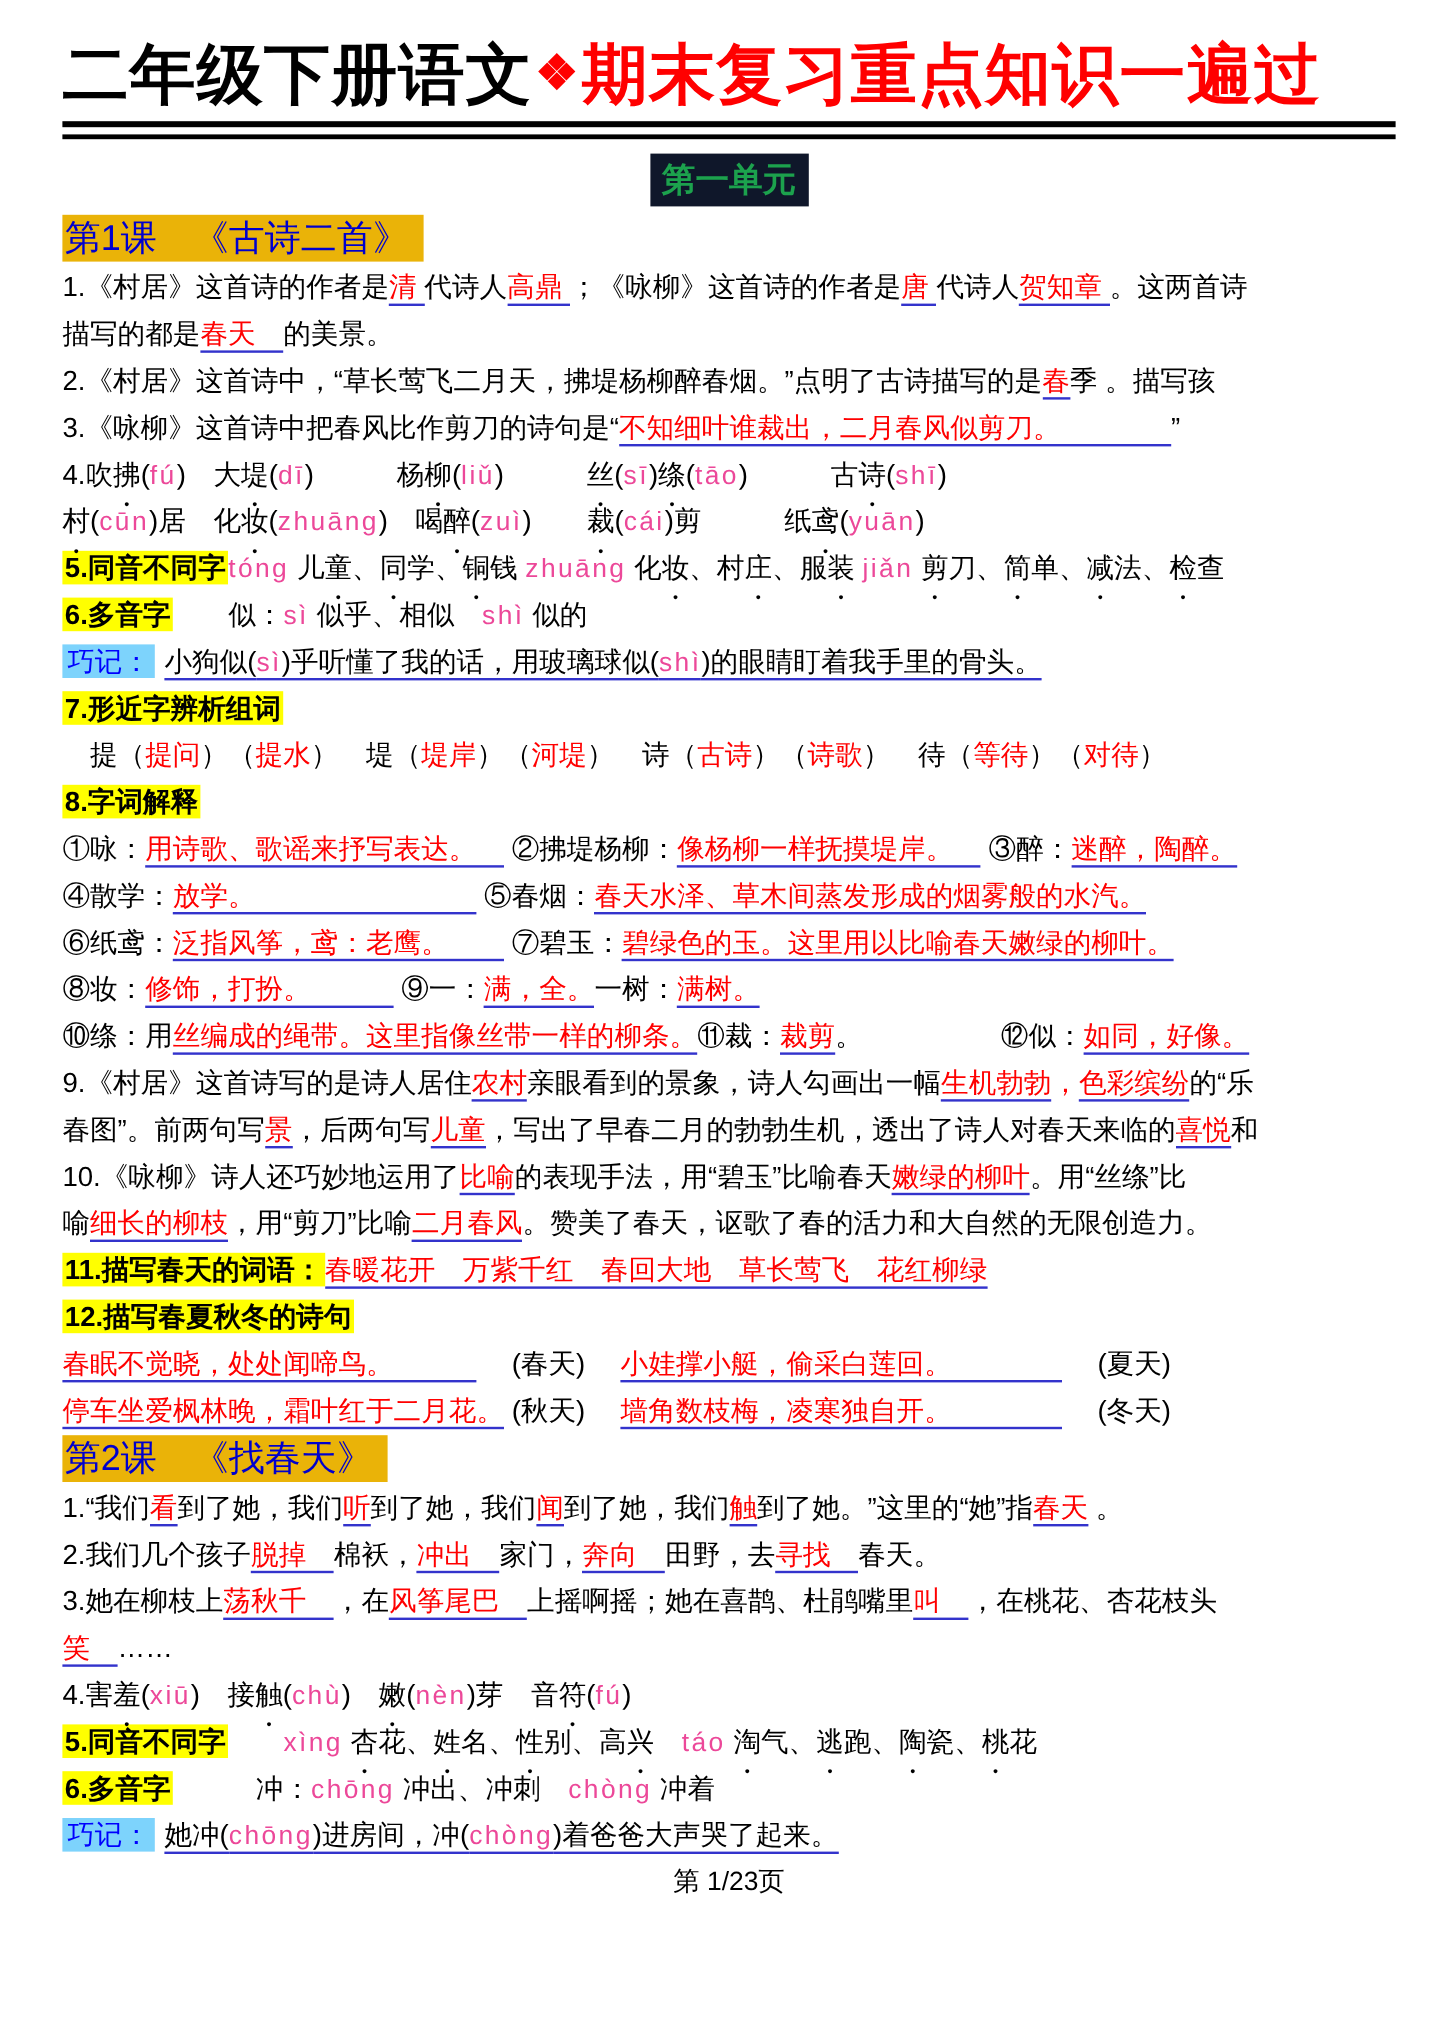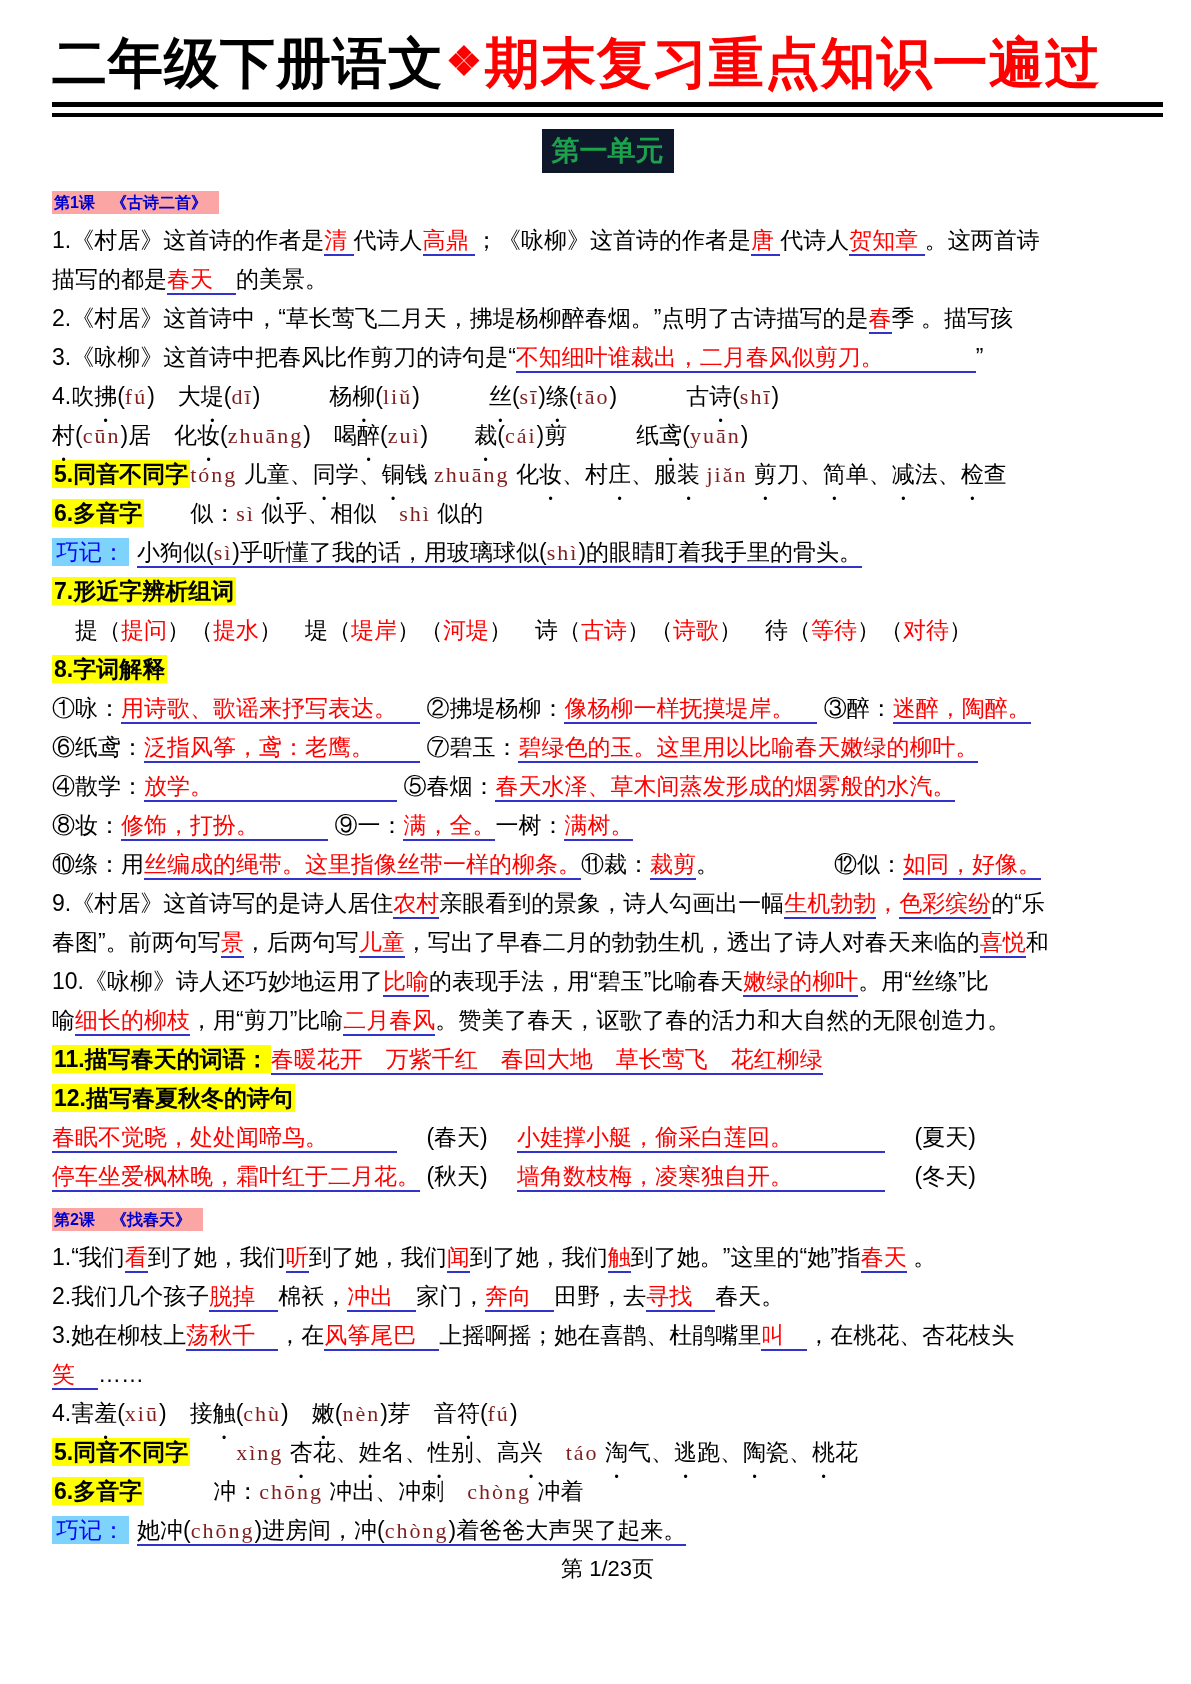--- a/index.html
+++ b/index.html
@@ -21,25 +21,25 @@
   .double-rule{margin-top:6px;height:6px;border-top:5px solid #000;border-bottom:4px solid #000;}
   
   .unit-row{text-align:center;margin:12px 0 6px 0;height:44px;line-height:40px;}
   .unit{display:inline-block;background:#0f172a;color:#1ca24d;font-weight:bold;font-size:28px;padding:2px 10px;}
   
   .line{height:39px;line-height:39px;font-size:23px;white-space:pre;}
   .line.course{height:42px;line-height:42px;}
   .seg{color:#000;}
   .seg.red{color:#ff0000;}
   .seg.und{border-bottom:2px solid #3333cc;padding-bottom:1px;}
-  .seg.py{color:#7f1d1d;font-family:Liberation Serif, serif;letter-spacing:2px;font-size:22px;}
+  .seg.py{color:#ec4899;font-family:Liberation Sans, sans-serif;letter-spacing:2px;font-size:22px;}
   .seg.bold{font-weight:bold;}
   .seg.hl-y{background:#ffff00;font-weight:bold;padding:1px 2px;}
   .seg.hl-b{background:#7dd3fc;color:#0000fe;padding:1px 4px;margin-right:8px;}
-  .seg.hl-c{background:#fca5a5;color:#0000cd;font-weight:bold;font-size:16px;padding:3px 12px 3px 2px;}
+  .seg.hl-c{background:#eab308;color:#0000cd;font-weight:normal;font-size:30px;padding:3px 12px 3px 2px;}
   .seg.dotted{position:relative;display:inline-block;}
   .seg.dotted::after{
     content:"\2022";
     position:absolute;left:50%;bottom:-10px;
     transform:translateX(-50%);
     font-size:12px;line-height:10px;color:#000;border:none;
   }
   
   .footer{text-align:center;font-size:22px;margin-top:4px;color:#000;}
 </style>
@@ -64,22 +64,22 @@
       <div class="line"><span class="seg">3.《咏柳》这首诗中把春风比作剪刀的诗句是“</span><span class="seg red und">不知细叶谁裁出，二月春风似剪刀。　　　　</span><span class="seg">”</span></div>
       <div class="line"><span class="seg">4.吹</span><span class="seg dotted">拂</span><span class="seg">(</span><span class="seg py">fú</span><span class="seg">)　大</span><span class="seg dotted">堤</span><span class="seg">(</span><span class="seg py">dī</span><span class="seg">)　　　杨</span><span class="seg dotted">柳</span><span class="seg">(</span><span class="seg py">liǔ</span><span class="seg">)　　　</span><span class="seg dotted">丝</span><span class="seg">(</span><span class="seg py">sī</span><span class="seg">)</span><span class="seg dotted">绦</span><span class="seg">(</span><span class="seg py">tāo</span><span class="seg">)　　　古</span><span class="seg dotted">诗</span><span class="seg">(</span><span class="seg py">shī</span><span class="seg">)</span></div>
       <div class="line"><span class="seg dotted">村</span><span class="seg">(</span><span class="seg py">cūn</span><span class="seg">)居　化</span><span class="seg dotted">妆</span><span class="seg">(</span><span class="seg py">zhuāng</span><span class="seg">)　喝</span><span class="seg dotted">醉</span><span class="seg">(</span><span class="seg py">zuì</span><span class="seg">)　　</span><span class="seg dotted">裁</span><span class="seg">(</span><span class="seg py">cái</span><span class="seg">)剪　　　纸</span><span class="seg dotted">鸢</span><span class="seg">(</span><span class="seg py">yuān</span><span class="seg">)</span></div>
       <div class="line"><span class="seg hl-y">5.同音不同字</span><span class="seg py">tóng</span><span class="seg"> 儿</span><span class="seg dotted">童</span><span class="seg">、</span><span class="seg dotted">同</span><span class="seg">学、</span><span class="seg dotted">铜</span><span class="seg">钱 </span><span class="seg py">zhuāng</span><span class="seg"> 化</span><span class="seg dotted">妆</span><span class="seg">、村</span><span class="seg dotted">庄</span><span class="seg">、服</span><span class="seg dotted">装</span><span class="seg"> </span><span class="seg py">jiǎn</span><span class="seg"> </span><span class="seg dotted">剪</span><span class="seg">刀、</span><span class="seg dotted">简</span><span class="seg">单、</span><span class="seg dotted">减</span><span class="seg">法、</span><span class="seg dotted">检</span><span class="seg">查</span></div>
       <div class="line"><span class="seg hl-y">6.多音字</span><span class="seg">　　似：</span><span class="seg py">sì</span><span class="seg"> 似乎、相似　</span><span class="seg py">shì</span><span class="seg"> 似的</span></div>
       <div class="line"><span class="seg hl-b">巧记：</span><span class="seg und">小狗似(</span><span class="seg py und">sì</span><span class="seg und">)乎听懂了我的话，用玻璃球似(</span><span class="seg py und">shì</span><span class="seg und">)的眼睛盯着我手里的骨头。</span></div>
       <div class="line"><span class="seg hl-y">7.形近字辨析组词</span></div>
       <div class="line"><span class="seg">　提（</span><span class="seg red">提问</span><span class="seg">）（</span><span class="seg red">提水</span><span class="seg">）　堤（</span><span class="seg red">堤岸</span><span class="seg">）（</span><span class="seg red">河堤</span><span class="seg">）　诗（</span><span class="seg red">古诗</span><span class="seg">）（</span><span class="seg red">诗歌</span><span class="seg">）　待（</span><span class="seg red">等待</span><span class="seg">）（</span><span class="seg red">对待</span><span class="seg">）</span></div>
       <div class="line"><span class="seg hl-y">8.字词解释</span></div>
       <div class="line"><span class="seg">①咏：</span><span class="seg red und">用诗歌、歌谣来抒写表达。　</span><span class="seg"> ②拂堤杨柳：</span><span class="seg red und">像杨柳一样抚摸堤岸。　</span><span class="seg"> ③醉：</span><span class="seg red und">迷醉，陶醉。</span></div>
+      <div class="line"><span class="seg">④散学：</span><span class="seg red und">放学。　　　　　　　　</span><span class="seg"> ⑤春烟：</span><span class="seg red und">春天水泽、草木间蒸发形成的烟雾般的水汽。</span></div>
       <div class="line"><span class="seg">⑥纸鸢：</span><span class="seg red und">泛指风筝，鸢：老鹰。　　</span><span class="seg"> ⑦碧玉：</span><span class="seg red und">碧绿色的玉。这里用以比喻春天嫩绿的柳叶。</span></div>
-      <div class="line"><span class="seg">④散学：</span><span class="seg red und">放学。　　　　　　　　</span><span class="seg"> ⑤春烟：</span><span class="seg red und">春天水泽、草木间蒸发形成的烟雾般的水汽。</span></div>
       <div class="line"><span class="seg">⑧妆：</span><span class="seg red und">修饰，打扮。　　　</span><span class="seg"> ⑨一：</span><span class="seg red und">满，全。</span><span class="seg">一树：</span><span class="seg red und">满树。</span></div>
       <div class="line"><span class="seg">⑩绦：用</span><span class="seg red und">丝编成的绳带。这里指像丝带一样的柳条。</span><span class="seg">⑪裁：</span><span class="seg red und">裁剪</span><span class="seg">。　　　　　⑫似：</span><span class="seg red und">如同，好像。</span></div>
       <div class="line"><span class="seg">9.《村居》这首诗写的是诗人居住</span><span class="seg red und">农村</span><span class="seg">亲眼看到的景象，诗人勾画出一幅</span><span class="seg red und">生机勃勃</span><span class="seg red">，</span><span class="seg red und">色彩缤纷</span><span class="seg">的“乐</span></div>
       <div class="line"><span class="seg">春图”。前两句写</span><span class="seg red und">景</span><span class="seg">，后两句写</span><span class="seg red und">儿童</span><span class="seg">，写出了早春二月的勃勃生机，透出了诗人对春天来临的</span><span class="seg red und">喜悦</span><span class="seg">和</span></div>
       <div class="line"><span class="seg">10.《咏柳》诗人还巧妙地运用了</span><span class="seg red und">比喻</span><span class="seg">的表现手法，用“碧玉”比喻春天</span><span class="seg red und">嫩绿的柳叶</span><span class="seg">。用“丝绦”比</span></div>
       <div class="line"><span class="seg">喻</span><span class="seg red und">细长的柳枝</span><span class="seg">，用“剪刀”比喻</span><span class="seg red und">二月春风</span><span class="seg">。赞美了春天，讴歌了春的活力和大自然的无限创造力。</span></div>
       <div class="line"><span class="seg hl-y">11.描写春天的词语：</span><span class="seg red und">春暖花开　万紫千红　春回大地　草长莺飞　花红柳绿</span></div>
       <div class="line"><span class="seg hl-y">12.描写春夏秋冬的诗句</span></div>
       <div class="line"><span class="seg red und">春眠不觉晓，处处闻啼鸟。　　　</span><span class="seg">　 (春天)　 </span><span class="seg red und">小娃撑小艇，偷采白莲回。　　　　</span><span class="seg">　 (夏天)</span></div>
       <div class="line"><span class="seg red und">停车坐爱枫林晚，霜叶红于二月花。</span><span class="seg"> (秋天)　 </span><span class="seg red und">墙角数枝梅，凌寒独自开。　　　　</span><span class="seg">　 (冬天)</span></div>

